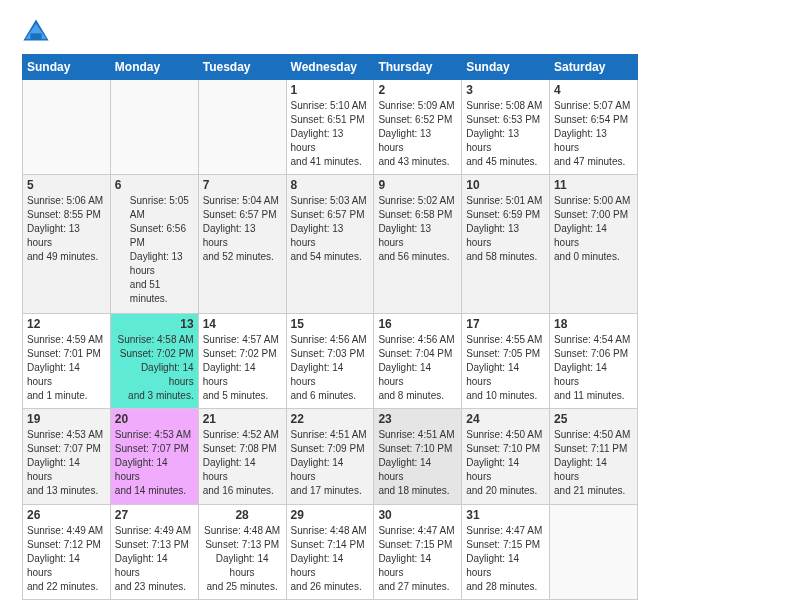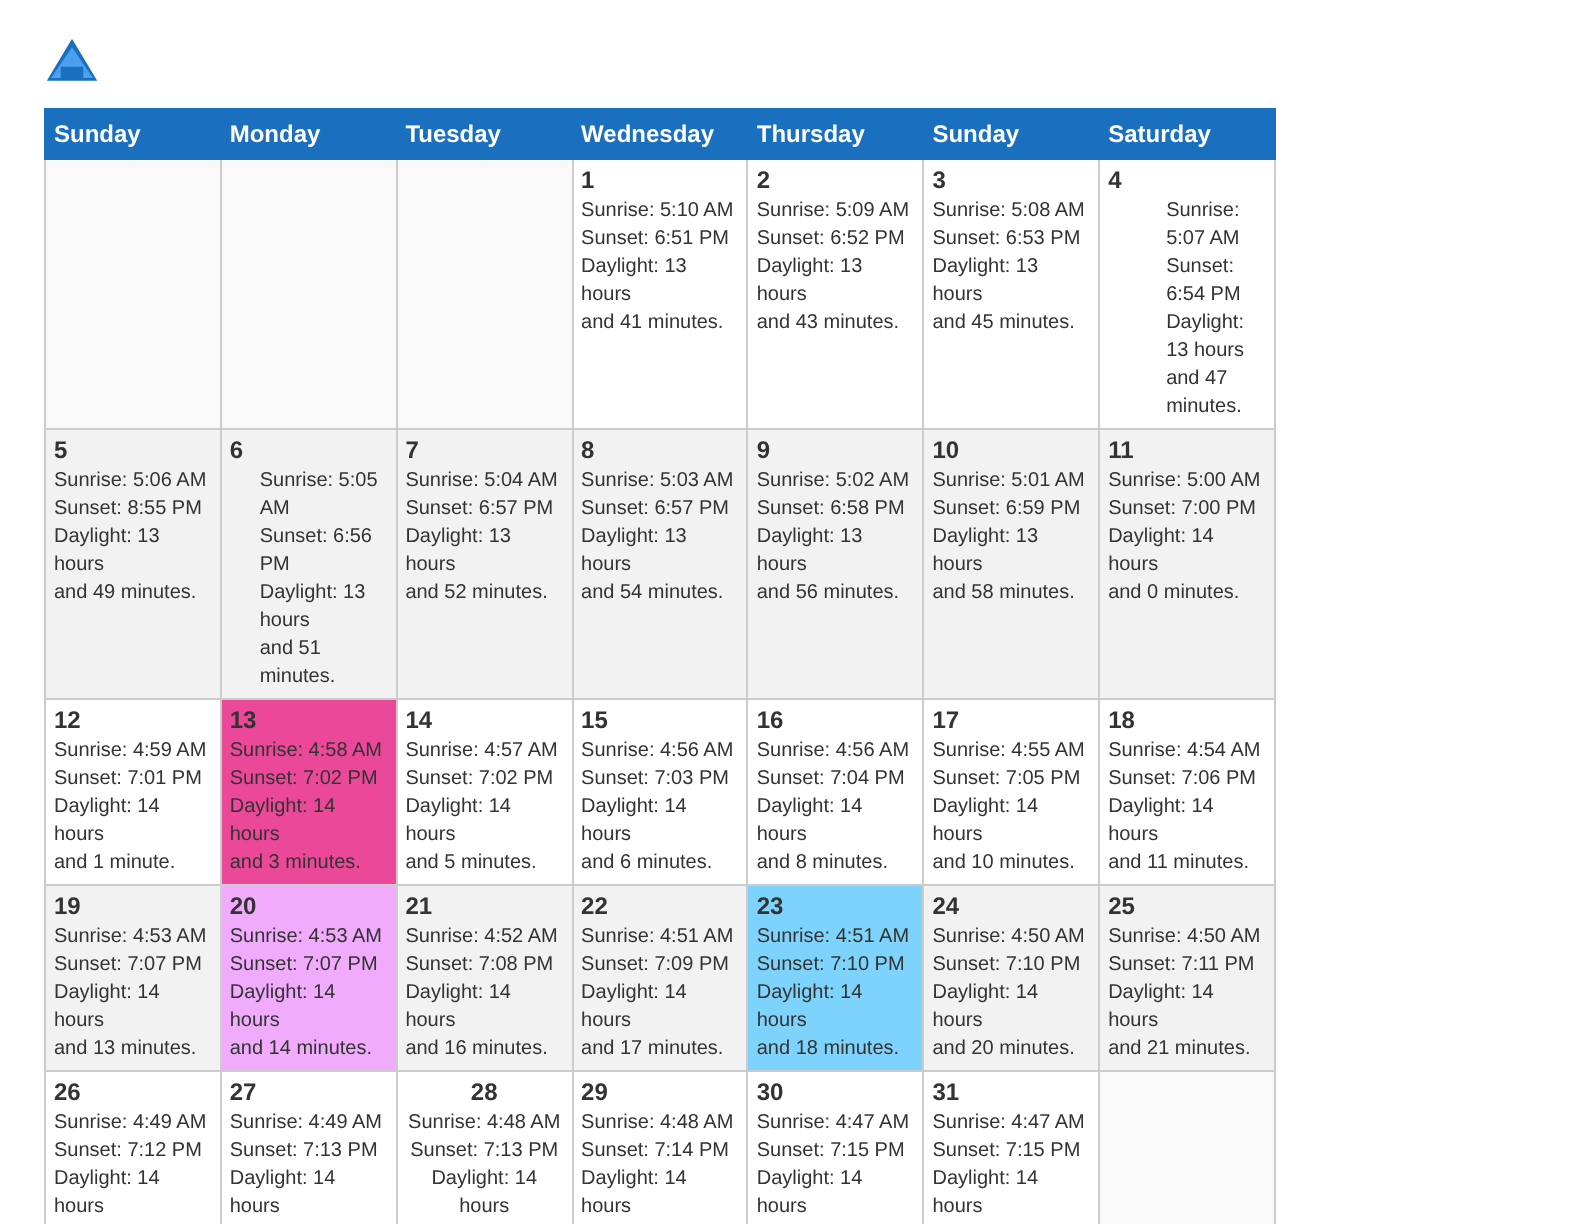--- a/index.html
+++ b/index.html
@@ -162,21 +162,21 @@
           </td>
           <td style="background: rgb(255, 255, 255);">
             <span class="day-number">3</span>
             <div class="day-info" style="white-space: pre-line;">Sunrise: 5:08 AM
 Sunset: 6:53 PM
 Daylight: 13 hours
 and 45 minutes.</div>
           </td>
           <td style="background: rgb(255, 255, 255);">
             <span class="day-number">4</span>
-            <div class="day-info" style="white-space: pre-line; margin-left: 29px;">Sunrise: 5:07 AM
+            <div class="day-info" style="white-space: pre-line;">Sunrise: 5:07 AM
 Sunset: 6:54 PM
 Daylight: 13 hours
 and 47 minutes.</div>
           </td>
         </tr>
         <tr>
           <td style="background: rgb(242, 242, 242);">
             <span class="day-number">5</span>
             <div class="day-info" style="white-space: pre-line;">Sunrise: 5:06 AM
 Sunset: 8:55 PM
@@ -227,21 +227,21 @@
           </td>
         </tr>
         <tr>
           <td style="background: rgb(255, 255, 255);">
             <span class="day-number">12</span>
             <div class="day-info" style="white-space: pre-line;">Sunrise: 4:59 AM
 Sunset: 7:01 PM
 Daylight: 14 hours
 and 1 minute.</div>
           </td>
-          <td style="background: #ec4899;">
+          <td style="background: #5eead4; text-align: right;">
             <span class="day-number">13</span>
             <div class="day-info" style="white-space: pre-line;">Sunrise: 4:58 AM
 Sunset: 7:02 PM
 Daylight: 14 hours
 and 3 minutes.</div>
           </td>
           <td style="background: rgb(255, 255, 255);">
             <span class="day-number">14</span>
             <div class="day-info" style="white-space: pre-line;">Sunrise: 4:57 AM
 Sunset: 7:02 PM
@@ -299,21 +299,21 @@
 Daylight: 14 hours
 and 16 minutes.</div>
           </td>
           <td style="background: rgb(242, 242, 242);">
             <span class="day-number">22</span>
             <div class="day-info" style="white-space: pre-line;">Sunrise: 4:51 AM
 Sunset: 7:09 PM
 Daylight: 14 hours
 and 17 minutes.</div>
           </td>
-          <td style="background: #7dd3fc;">
+          <td style="background: #e5e5e5;">
             <span class="day-number">23</span>
             <div class="day-info" style="white-space: pre-line;">Sunrise: 4:51 AM
 Sunset: 7:10 PM
 Daylight: 14 hours
 and 18 minutes.</div>
           </td>
           <td style="background: rgb(242, 242, 242);">
             <span class="day-number">24</span>
             <div class="day-info" style="white-space: pre-line;">Sunrise: 4:50 AM
 Sunset: 7:10 PM

